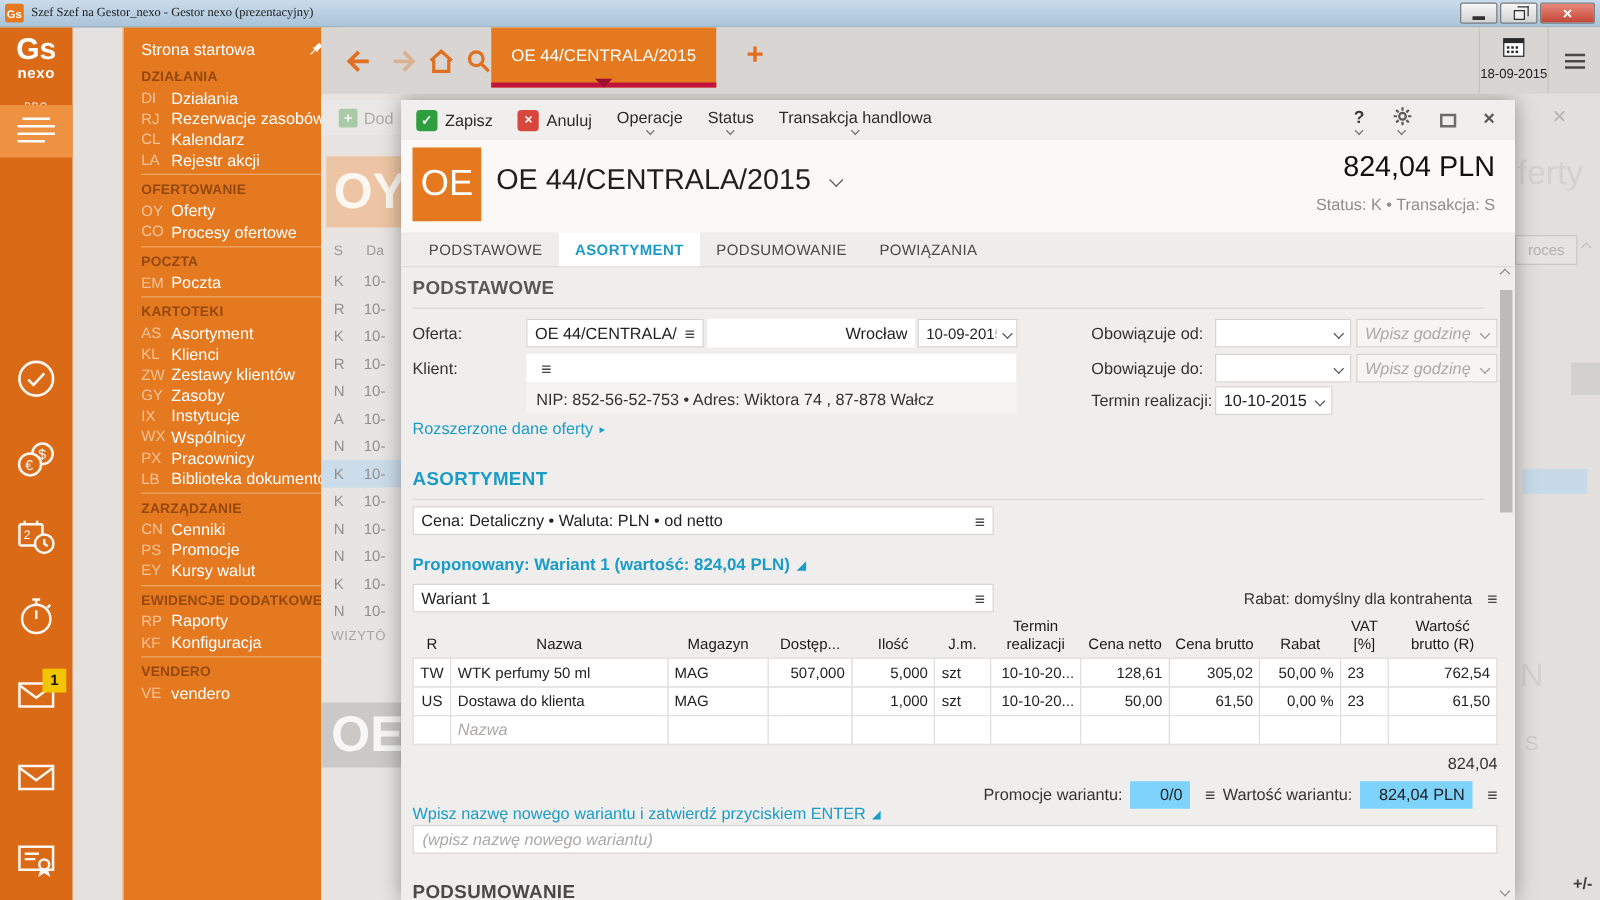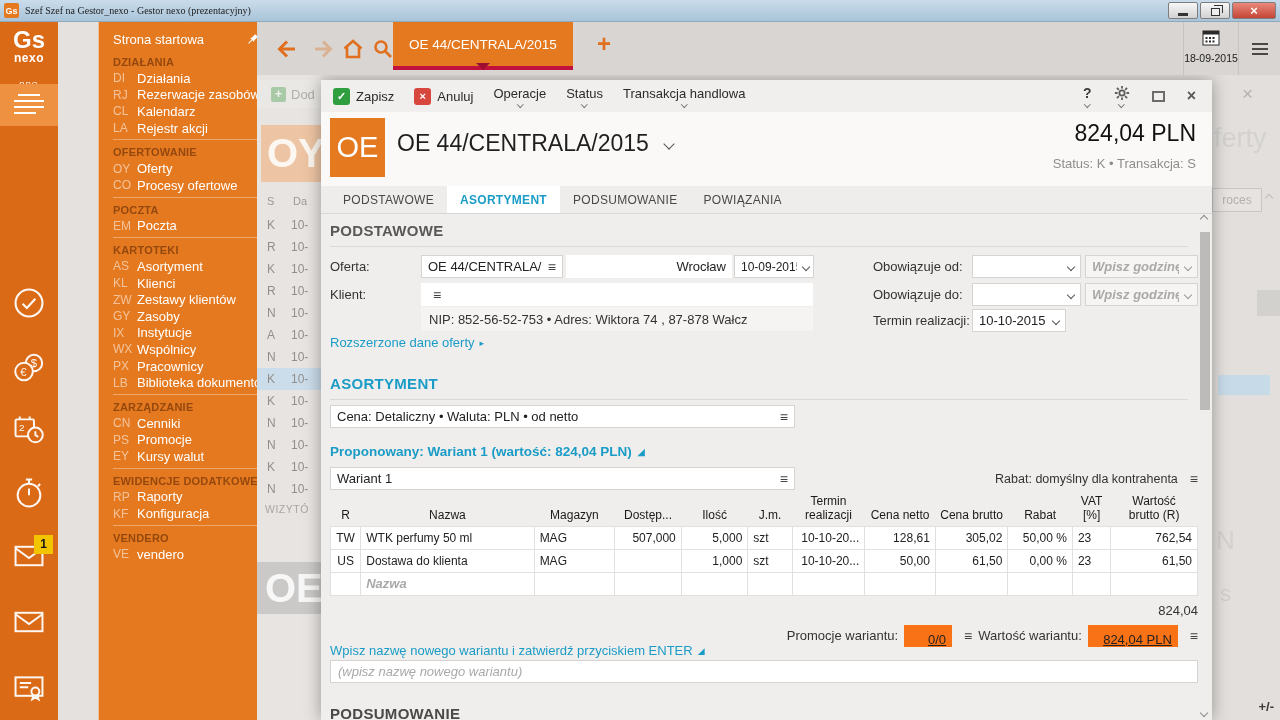--- a/index.html
+++ b/index.html
@@ -134,42 +134,42 @@
   .hrule { position:absolute; left:9px; right:24px; height:1px; background:#DBD9D7; }
   .flabel { position:absolute; font-size:13px; color:#333; }
   .ibox { position:absolute; height:23px; background:#fff; border:1px solid #D6D4D2;
     display:flex; align-items:center; padding:0 6px; font-size:13px; color:#222; }
   .ibox.flat { border:none; }
   .ibox .itext { flex:1; white-space:nowrap; overflow:hidden; }
   .ibox .itext.right { text-align:right; }
   .imenu { font-size:14px; color:#444; margin-left:6px; }
   .ibox .chv { color:#555; margin-left:6px; flex:none; }
   .ibox.hour { background:#F7F5F3; }
-  .ph { font-style:italic; color:#ABA9A7; font-size:13px; flex:1; white-space:nowrap; overflow:hidden;font-weight:bold; }
+  .ph { font-style:italic; color:#ABA9A7; font-size:13px; flex:1; white-space:nowrap; overflow:hidden; }
   .detail { position:absolute; height:24px; background:#F6F4F2; display:flex; align-items:center;
     padding:0 8px; font-size:13px; color:#333; white-space:nowrap; }
   .blink { position:absolute; font-size:13px; color:#1A9CC7; display:flex; align-items:center; gap:5px; }
   .blink .tri { font-size:9px; }
   .bvar { position:absolute; font-size:13.5px; font-weight:bold; color:#1A9CC7; display:flex; align-items:center; gap:6px; }
   .bvar .exp, .blink .exp { font-size:9px; }
   .rabinfo { position:absolute; right:14px; display:flex; align-items:center; gap:6px; font-size:12.5px; color:#333; }
 
   .grid { position:absolute; left:9px; top:280px; width:868px; border-collapse:collapse; table-layout:fixed; }
   .grid th { font-weight:normal; font-size:12px; color:#1A1A1A; text-align:center; vertical-align:bottom;
     padding:1px 4px 3px; line-height:1.15; white-space:pre-line; }
   .grid td { background:#fff; border:1px solid #E2E0DE; font-size:12px; color:#222; height:23px;
     padding:1px 5px; white-space:nowrap; overflow:hidden; }
   .grid td:nth-child(1) { text-align:center; }
   .grid td:nth-child(4), .grid td:nth-child(5), .grid td:nth-child(7), .grid td:nth-child(8),
   .grid td:nth-child(9), .grid td:nth-child(10), .grid td:nth-child(12) { text-align:right; }
   .total { position:absolute; right:14px; top:389px; font-size:13px; color:#333; }
   .promorow { position:absolute; right:14px; top:410px; height:23px; display:flex; align-items:center; gap:6px;
     font-size:13px; color:#333; }
-  .vbox { background:#f97316; height:22px; display:flex; align-items:flex-end; justify-content:flex-end;
-    padding:0 6px; font-size:13px; color:#222;text-decoration:underline; }
+  .vbox { background:#7dd3fc; height:22px; display:flex; align-items:center; justify-content:flex-end;
+    padding:0 6px; font-size:13px; color:#222; }
   .nvinput { position:absolute; left:9px; top:446px; width:868px; height:23px; background:#fff;
     border:1px solid #D6D4D2; padding:0 7px; font-size:13px; font-family:"Liberation Sans",sans-serif; color:#222; }
   .nvinput::placeholder { font-style:italic; color:#ABA9A7; }
 
   .vscroll { position:absolute; right:1px; top:136px; bottom:2px; width:12px; }
   .vs-up { position:absolute; top:0; left:2px; color:#8D8B89; }
   .vs-thumb { position:absolute; left:1px; top:16px; width:10px; height:178px; background:#BDBBB9; }
   .vs-down { position:absolute; bottom:2px; left:2px; color:#8D8B89; }
 </style>
 </head>

